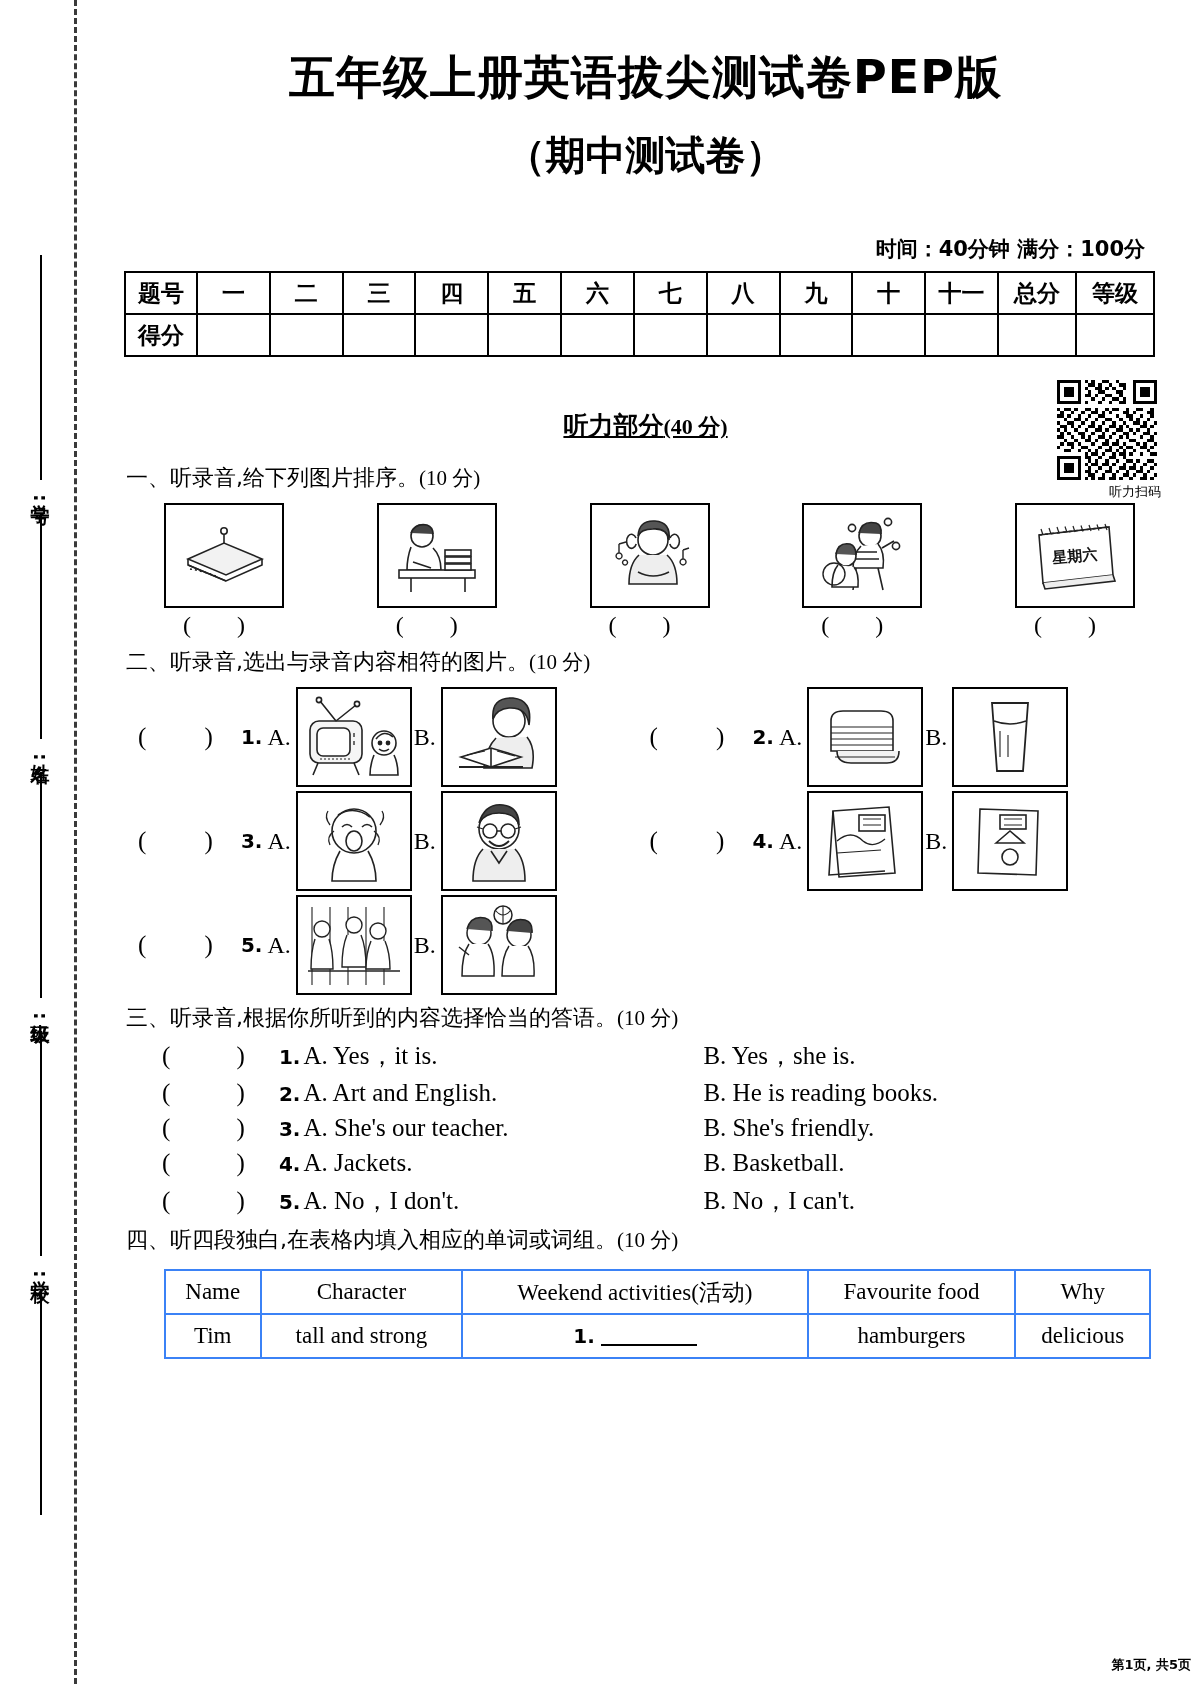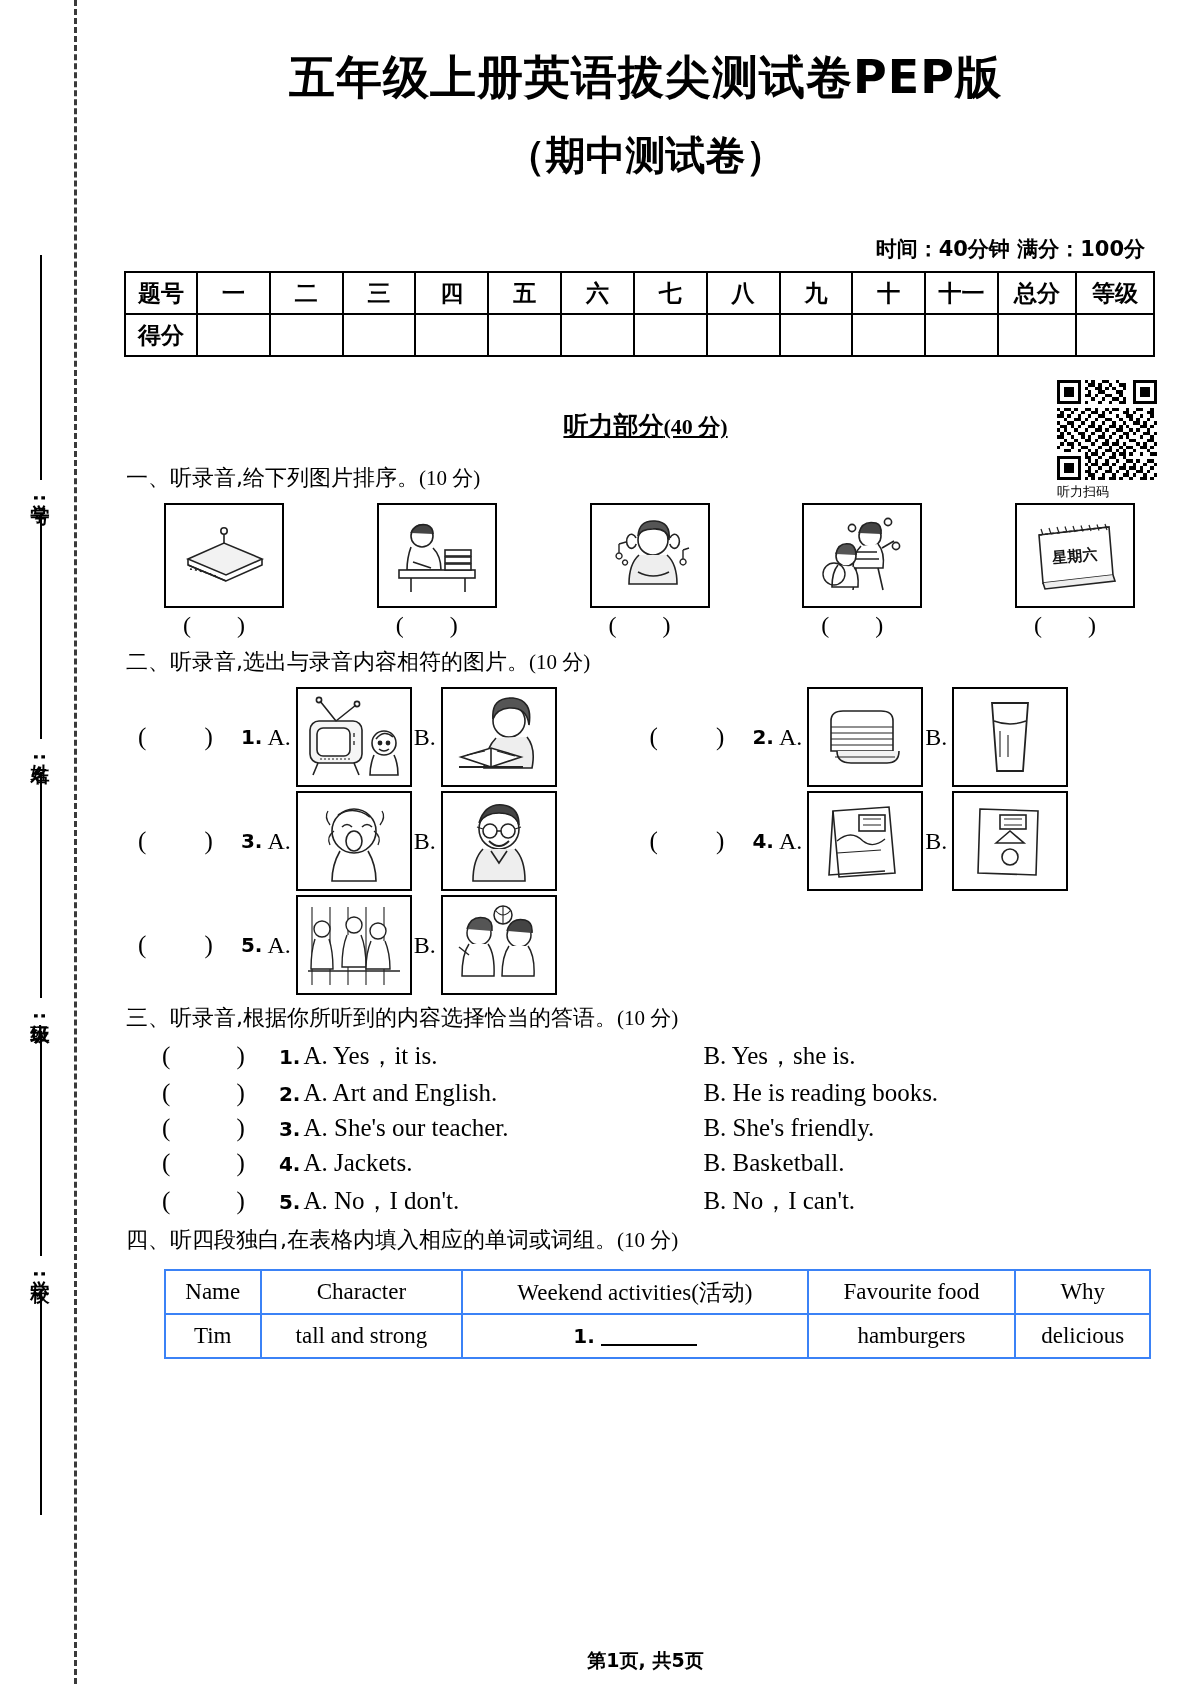--- a/index.html
+++ b/index.html
@@ -59,21 +59,21 @@
     table-layout:fixed;
   }
   table.score td {
     border:2px solid #000; height:42px; text-align:center;
     font-family:"DejaVu Sans", sans-serif; font-weight:700; font-size:23px;
   }
   table.score td.hdr { width:72px; }
   table.score td.wide { width:78px;border-radius:12px; }
 
   
-  .qr-box { position:absolute; right:30px; top:372px; width:104px; text-align:left; }
+  .qr-box { position:absolute; right:30px; top:372px; width:104px; text-align:right; }
   .qr-img { width:100px; height:100px; display:block; }
   .qr-cap { font-family:"DejaVu Sans", sans-serif; font-size:13px; margin-top:3px; }
 
   .section-head {
     text-align:center; font-family:"DejaVu Sans", sans-serif;
     font-weight:700; font-size:25px; margin:52px 0 21px 0;text-decoration:underline;
   }
   .section-head .pts { font-family:"Liberation Serif", serif; font-weight:700; font-size:22px; }
 
   .q-head {
@@ -116,22 +116,22 @@
   .info-wrap { padding:10px 40px 0 64px; }
   table.info { width:100%; border-collapse:collapse; }
   table.info td, table.info th {
     border:2px solid #3b82f6; text-align:center; font-weight:400;
     font-size:23px; height:44px; padding:2px 6px;
   }
   table.info .blankline { display:inline-block; border-bottom:2px solid #000; width:96px; vertical-align:-3px; }
   .bold-num { font-family:"DejaVu Sans", sans-serif; font-weight:700; font-size:20px; }
 
   .footer {
-    position:absolute; bottom:18px; left:0; width:1091px; text-align:center;
-    font-family:"DejaVu Sans", sans-serif; font-size:19px; font-weight:700;
+    position:absolute; bottom:18px; left:0; width:1091px; text-align:right;
+    font-family:"DejaVu Sans", sans-serif; font-size:13px; font-weight:700;
   }
 
   svg { display:block; }
 </style>
 </head>
 <body>
 
 <div class="sidebar">
   <div class="side-stack">
     <div class="side-rule"></div>

